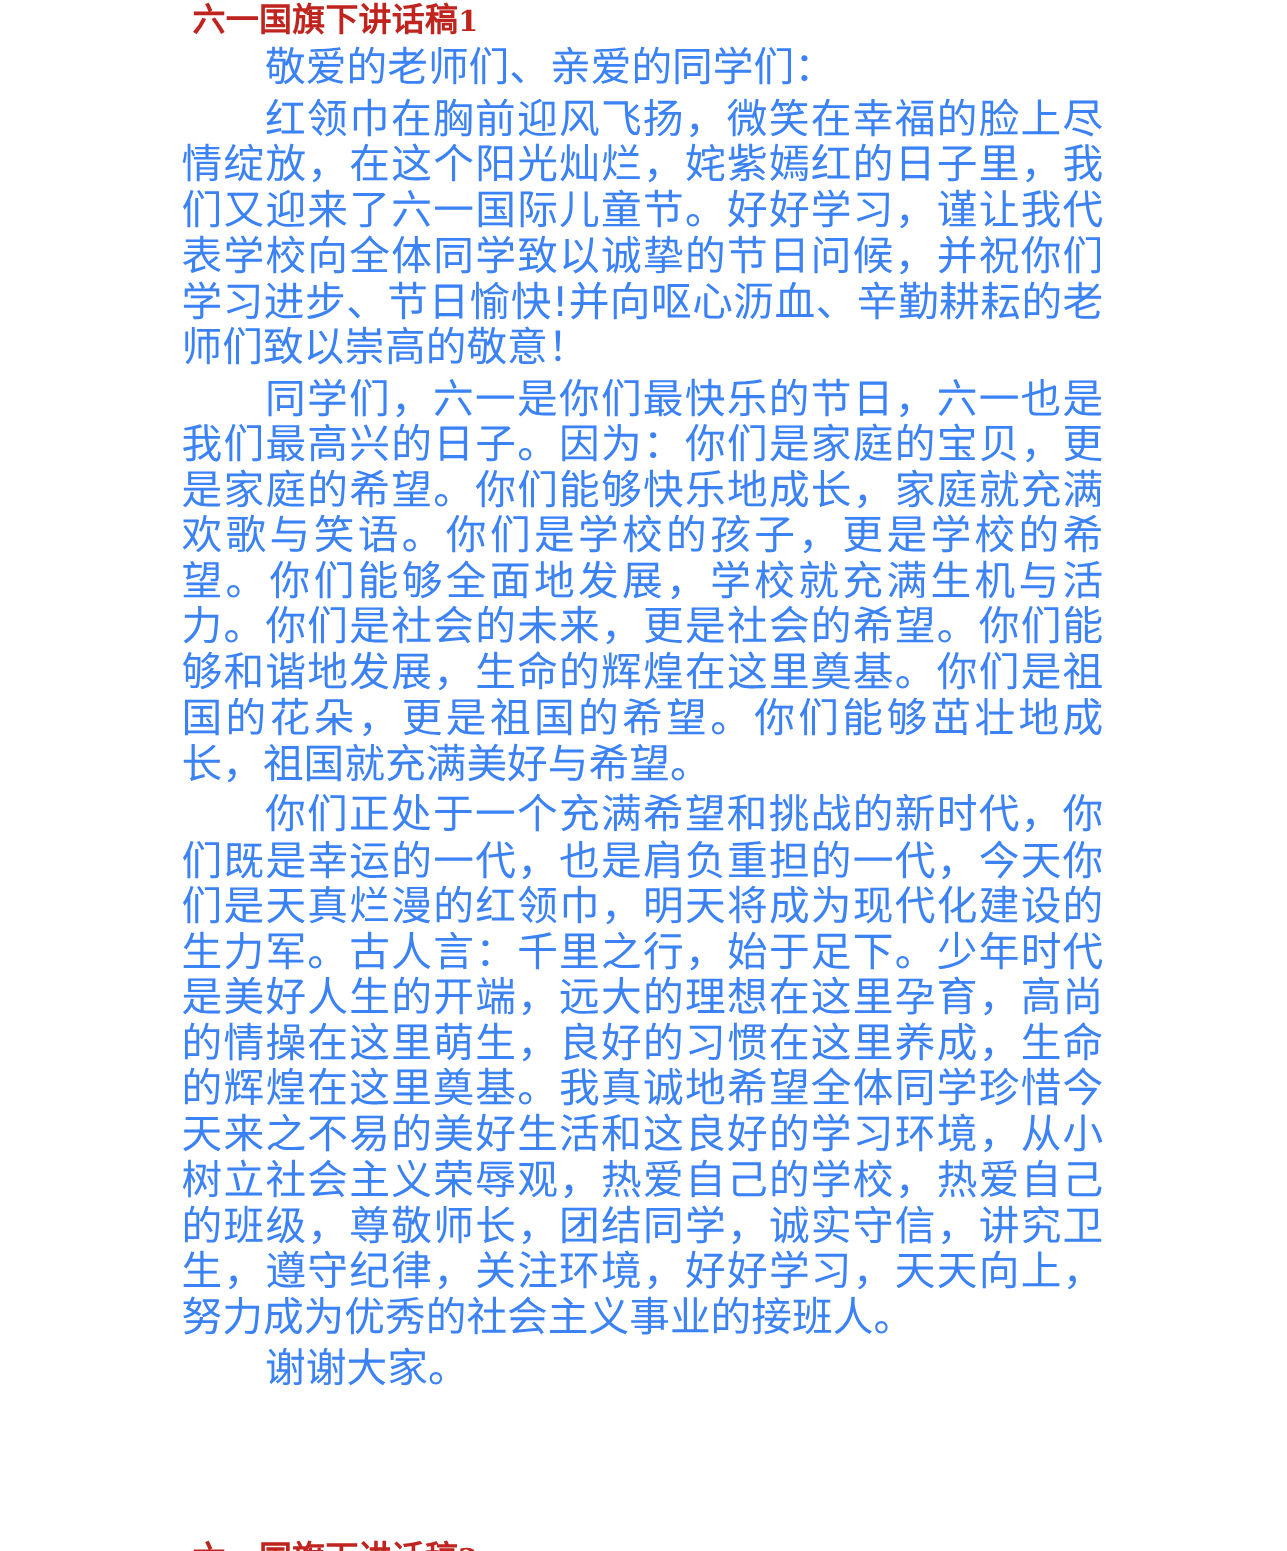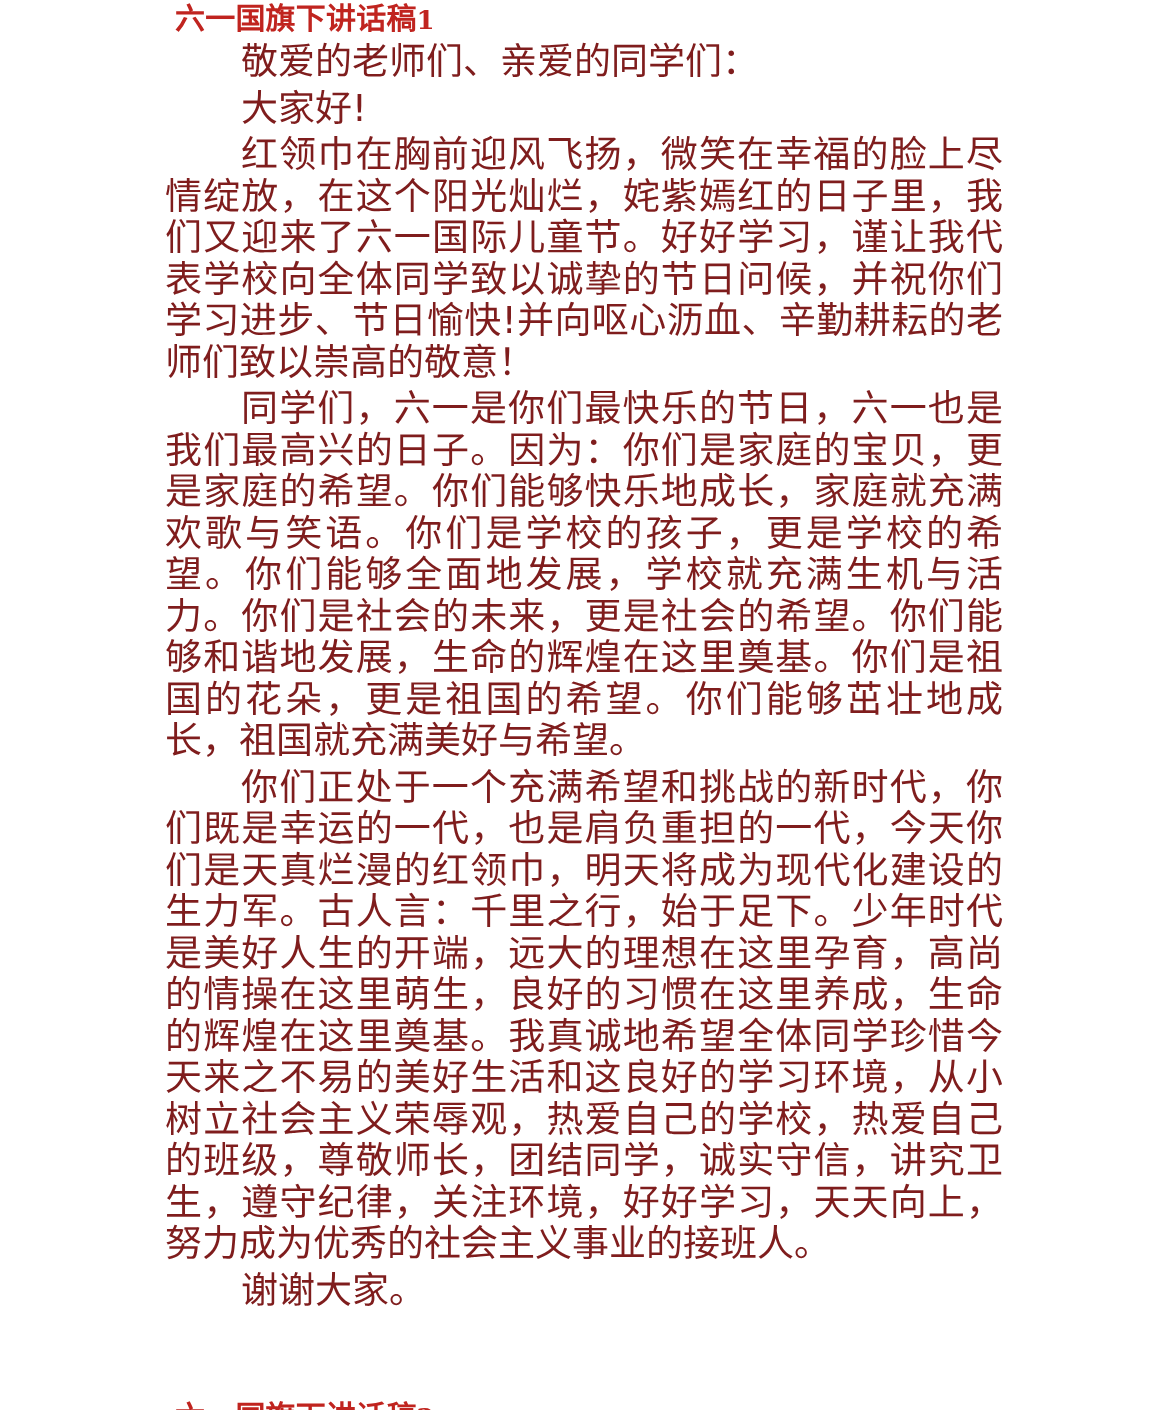--- a/index.html
+++ b/index.html
@@ -43,21 +43,21 @@
     white-space: nowrap;
   }
 
   .doc-title .title-num {
     font-family: "DejaVu Serif", "Liberation Serif", serif;
     font-size: 26px;
     font-weight: bold;
   }
 
   .para {
-    color: #7f1d1d;
+    color: #3b82f6;
     font-size: 37px;
     line-height: 41.5px;
     letter-spacing: 0px;
     margin: 0;
     padding: 0;
     text-indent: 76px;          
     text-align: justify;
     text-justify: inter-ideograph;
     word-break: break-all;
     font-weight: 400;
@@ -91,21 +91,20 @@
 <body>
 
 <div id="page">
 
   <div id="doc">
 
     <h1 class="doc-title"><span>六一国旗下讲话稿</span><span class="title-num">1</span></h1>
 
     <p class="para para-first">敬爱的老师们、亲爱的同学们：</p>
 
-    <p class="para">大家好!</p>
 
     <p class="para">红领巾在胸前迎风飞扬，微笑在幸福的脸上尽情绽放，在这个阳光灿烂，姹紫嫣红的日子里，我们又迎来了六一国际儿童节。好好学习，谨让我代表学校向全体同学致以诚挚的节日问候，并祝你们学习进步、节日愉快!并向呕心沥血、辛勤耕耘的老师们致以崇高的敬意！</p>
 
     <p class="para">同学们，六一是你们最快乐的节日，六一也是我们最高兴的日子。因为：你们是家庭的宝贝，更是家庭的希望。你们能够快乐地成长，家庭就充满欢歌与笑语。你们是学校的孩子，更是学校的希望。你们能够全面地发展，学校就充满生机与活力。你们是社会的未来，更是社会的希望。你们能够和谐地发展，生命的辉煌在这里奠基。你们是祖国的花朵，更是祖国的希望。你们能够茁壮地成长，祖国就充满美好与希望。</p>
 
     <p class="para">你们正处于一个充满希望和挑战的新时代，你们既是幸运的一代，也是肩负重担的一代，今天你们是天真烂漫的红领巾，明天将成为现代化建设的生力军。古人言：千里之行，始于足下。少年时代是美好人生的开端，远大的理想在这里孕育，高尚的情操在这里萌生，良好的习惯在这里养成，生命的辉煌在这里奠基。我真诚地希望全体同学珍惜今天来之不易的美好生活和这良好的学习环境，从小树立社会主义荣辱观，热爱自己的学校，热爱自己的班级，尊敬师长，团结同学，诚实守信，讲究卫生，遵守纪律，关注环境，好好学习，天天向上，努力成为优秀的社会主义事业的接班人。</p>
 
 
     <p class="para">谢谢大家。</p>
 

